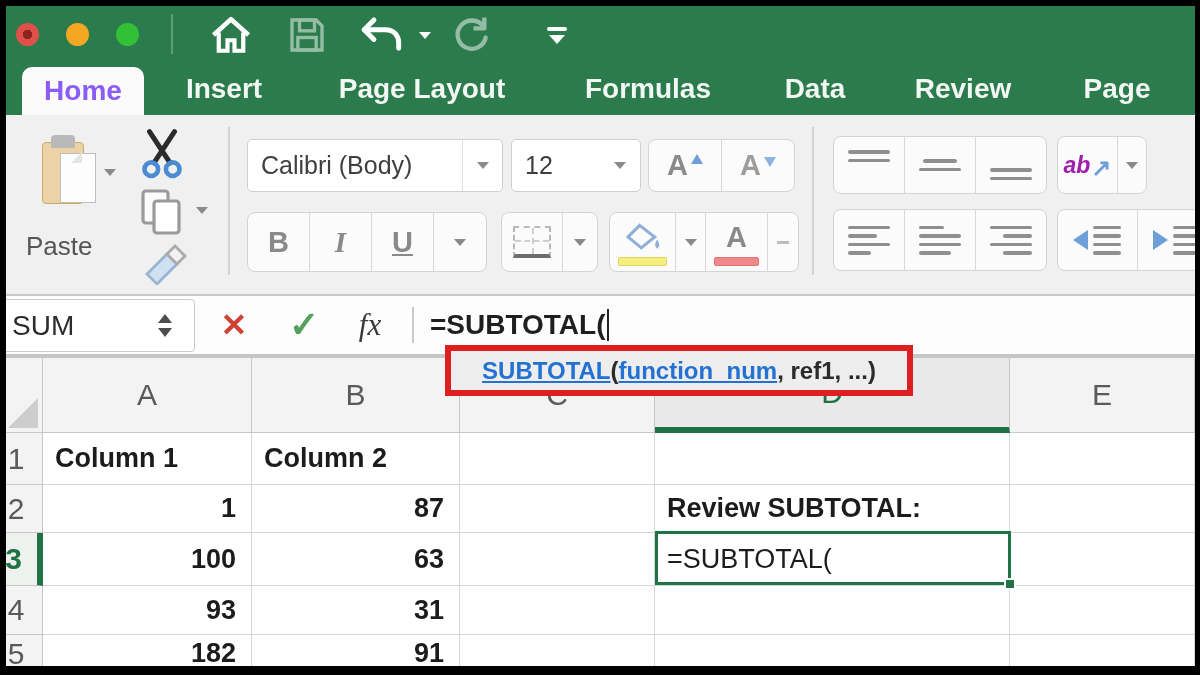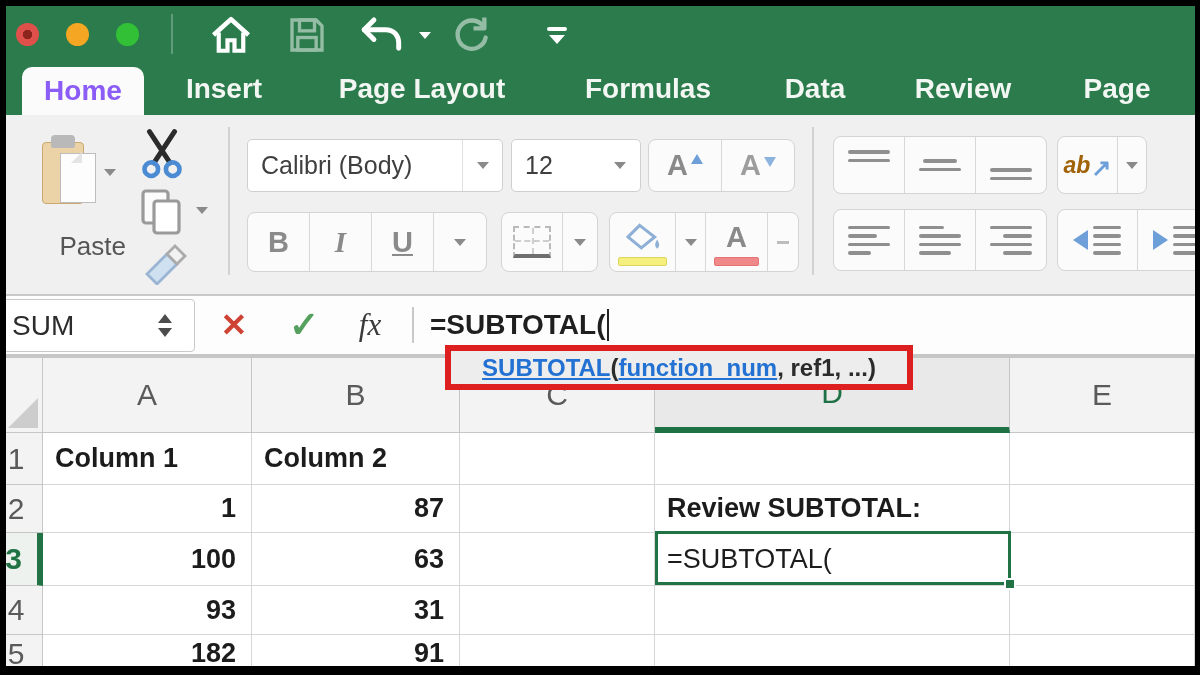--- a/index.html
+++ b/index.html
@@ -34,21 +34,21 @@
   .glyph{color:#8a8a8a;font-size:29px;font-weight:bold;}
   .combo{position:absolute;background:#fff;border:1.5px solid #cfcfcf;border-radius:5px;display:flex;align-items:center;}
   .combo .txt{flex:1;padding-left:13px;font-size:25px;color:#3f3f3f;white-space:nowrap;overflow:hidden;}
   .combo .arr{width:40px;display:flex;align-items:center;justify-content:center;border-left:1px solid #e0e0e0;align-self:stretch;}
   .lines{display:flex;flex-direction:column;gap:5px;width:42px;}
   .lines i{display:block;height:3.5px;background:#8f8f8f;border-radius:2px;}
   .tri-up{width:0;height:0;border-left:6px solid transparent;border-right:6px solid transparent;border-bottom:10px solid #6f9fd8;}
   .tri-dn{width:0;height:0;border-left:6px solid transparent;border-right:6px solid transparent;border-top:10px solid #8db4de;}
   .itri-l{width:0;height:0;border-top:10px solid transparent;border-bottom:10px solid transparent;border-right:15px solid #6f9fd8;}
   .itri-r{width:0;height:0;border-top:10px solid transparent;border-bottom:10px solid transparent;border-left:15px solid #6f9fd8;}
-  .paste-lbl{position:absolute;left:10px;top:110px;width:100px;text-align:right;font-size:26px;color:#555;}
+  .paste-lbl{position:absolute;left:10px;top:110px;width:100px;text-align:left;font-size:26px;color:#555;}
   .clip{position:absolute;left:26px;top:14px;width:56px;height:74px;}
   .clip .back{position:absolute;left:0;top:7px;width:42px;height:62px;background:#ecd3a7;border:1.5px solid #c9a96f;border-radius:4px;}
   .clip .clasp{position:absolute;left:9px;top:0;width:24px;height:13px;background:#b9b9b9;border-radius:4px 4px 2px 2px;}
   .clip .page{position:absolute;left:18px;top:18px;width:36px;height:50px;background:#fdfdfd;border:1.5px solid #bdbdbd;}
   .clip .fold{position:absolute;right:16px;top:16.5px;width:0;height:0;border-left:11px solid transparent;border-bottom:11px solid #e4e4e4;}
   .bord-ic{position:relative;width:38px;height:32px;border:2px dashed #b9b9b9;border-bottom:4px solid #6e6e6e;}
   .bord-ic:before{content:"";position:absolute;left:50%;top:0;bottom:0;border-left:2px dashed #cecece;}
   .bord-ic:after{content:"";position:absolute;top:46%;left:0;right:0;border-top:2px dashed #cecece;}
   .colorbar{position:absolute;left:8px;bottom:5px;right:8px;height:9px;border-radius:2px;}
 
@@ -73,21 +73,21 @@
   .rh.selrow{background:#eef2ee;color:#217346;border-right:6px solid #217346;font-weight:bold;}
   .corner{position:relative;}
   .corner:after{content:"";position:absolute;right:4px;bottom:4px;width:0;height:0;border-left:30px solid transparent;border-bottom:30px solid #cdcdcd;}
   .cell{background:#fff;border-right:1px solid #d6d6d6;border-bottom:1px solid #d6d6d6;display:flex;align-items:center;font-size:27px;color:#1c1c1c;padding:0 12px;white-space:nowrap;overflow:hidden;}
   .cell.num{justify-content:flex-end;padding-right:15px;font-weight:600;}
   .cell.hdr{font-weight:bold;}
   .sel-box{position:absolute;left:649px;top:175px;width:356px;height:54px;border:3.5px solid #217346;pointer-events:none;}
   .fill-handle{position:absolute;left:998px;top:222px;width:12px;height:12px;background:#217346;border:2px solid #fff;}
 
   
-  .tooltip{position:absolute;left:439px;top:339px;width:468px;height:45px;background:#ededed;border:6px solid #dd1f1f;display:flex;align-items:center;justify-content:center;font-size:24px;font-weight:600;color:#2b2b2b;white-space:nowrap;z-index:60;}
+  .tooltip{position:absolute;left:439px;top:339px;width:468px;height:51px;background:#ededed;border:6px solid #dd1f1f;display:flex;align-items:center;justify-content:center;font-size:24px;font-weight:600;color:#2b2b2b;white-space:nowrap;z-index:60;}
   .tooltip .lnk{color:#2271d3;text-decoration:underline;}
   .tooltip .lnk.b{font-weight:bold;}
 </style>
 </head>
 <body>
 
 <div class="frame">
 <div class="app">
 
   <div class="titlebar">
@@ -254,21 +254,21 @@
           </div>
       <div class="seg">
             <span class="lines" style="height:30px;justify-content:flex-end;">
               <i style="width:100%"></i>
               <i style="width:100%"></i>
             </span>
           </div>
     </div>
     <div class="btn" style="left:1051px;top:21px;width:90px;height:58px;">
       <div class="seg">
-        <span style="font-size:23px;font-style:italic;color:#a16207;font-weight:bold;">ab</span>
+        <span style="font-size:23px;font-style:italic;color:#a21caf;font-weight:bold;">ab</span>
         <span style="color:#6f9fd8;font-size:24px;font-weight:bold;margin:6px 0 0 1px;">↗</span>
       </div>
       <div class="seg" style="flex:0 0 28px;">
             <span class="dd"></span>
           </div>
     </div>
     <div class="btn" style="left:827px;top:94px;width:214px;height:62px;">
       <div class="seg">
             <span class="lines">
               <i style="width:100%"></i>

